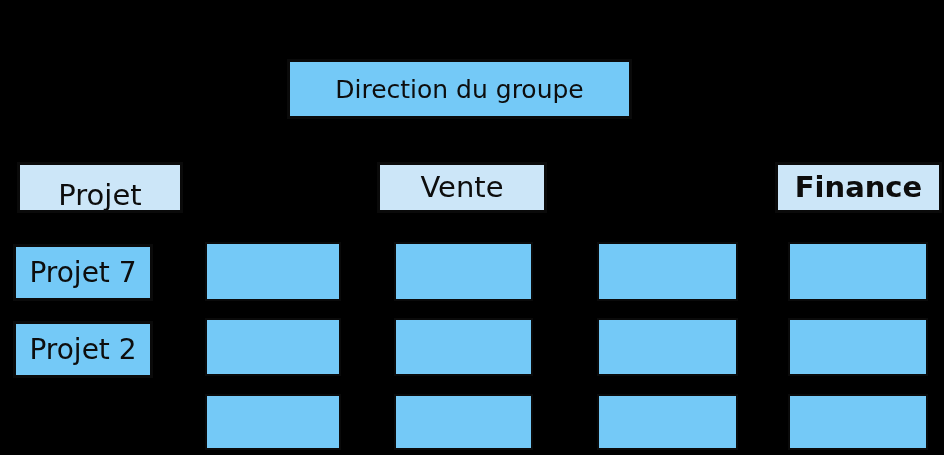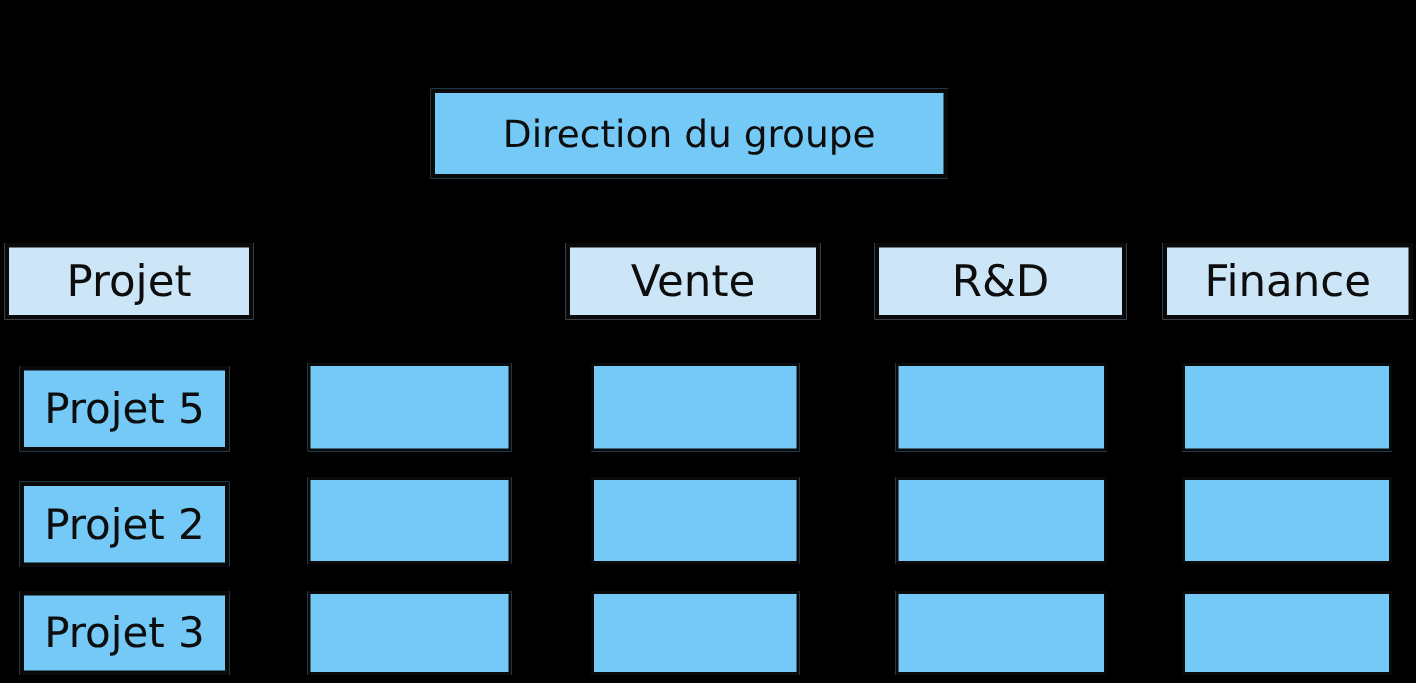--- a/index.html
+++ b/index.html
@@ -29,25 +29,25 @@
   }
   .root-box{
     left:287px;top:59px;width:345px;height:60px;
     font-size:25px;
   }
   .hdr{
     top:162px;height:51px;
     background:var(--header-fill);
     font-size:29px;
   }
-  .hdr-projet{left:3px;width:166px;}
+  .hdr-projet{left:17px;width:166px;align-items:flex-end;}
   .hdr-fabrication{left:189px;width:167px;font-size:27px;}
   .hdr-vente{left:377px;width:170px;text-align:right;}
   .hdr-rd{left:583px;width:168px;}
-  .hdr-finance{left:775px;width:167px;}
+  .hdr-finance{left:775px;width:167px;font-weight:bold;}
   .row-label{
     left:13px;width:140px;
     font-size:28px;
   }
   .rl-1{top:244px;height:57px;}
   .rl-2{top:321px;height:57px;}
   .rl-3{top:394px;height:56px;}
   .cell{border-width:2px;}
   .col-fabrication{left:205px;width:136px;}
   .col-vente{left:394px;width:139px;}
@@ -65,35 +65,29 @@
   <div class="box root-box">
     <span>Direction du groupe</span>
   </div>
 
   <div class="box hdr hdr-projet">
     <span>Projet</span>
   </div>
   <div class="box hdr hdr-vente">
     <span>Vente</span>
   </div>
-  <div class="box hdr hdr-rd">
-    <span>R&amp;D</span>
-  </div>
   <div class="box hdr hdr-finance">
     <span>Finance</span>
   </div>
 
   <div class="box row-label rl-1">
-    <span>Projet 5</span>
+    <span>Projet 7</span>
   </div>
   <div class="box row-label rl-2">
     <span>Projet 2</span>
-  </div>
-  <div class="box row-label rl-3">
-    <span>Projet 3</span>
   </div>
 
   <div class="box cell col-fabrication r1"></div>
   <div class="box cell col-vente r1"></div>
   <div class="box cell col-rd r1"></div>
   <div class="box cell col-finance r1"></div>
 
   <div class="box cell col-fabrication r2"></div>
   <div class="box cell col-vente r2"></div>
   <div class="box cell col-rd r2"></div>

